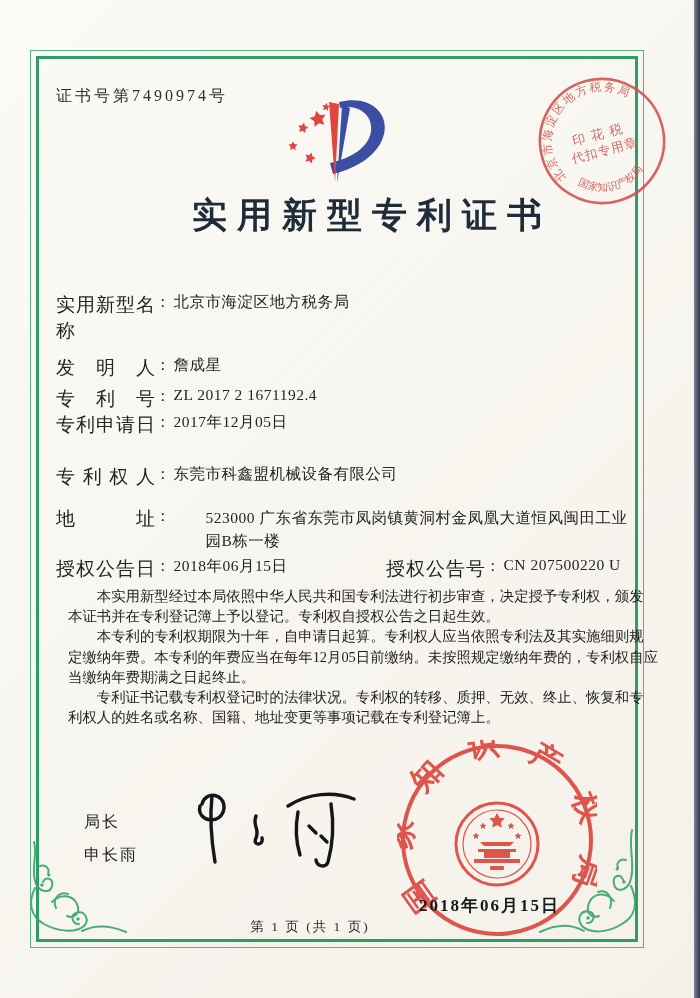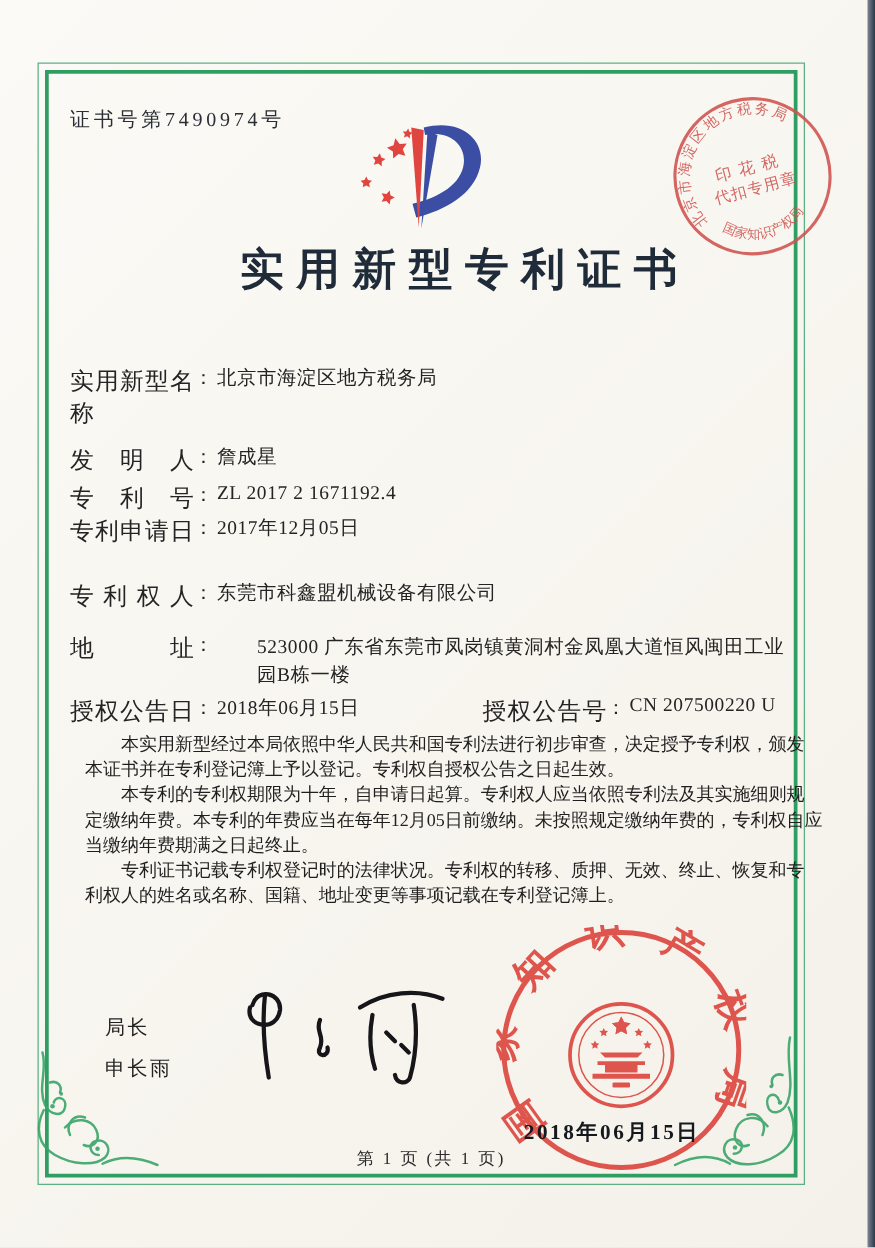--- a/index.html
+++ b/index.html
@@ -56,21 +56,21 @@
   .sign-block .line2{margin-top:12px;}
   .signature{position:absolute;left:168px;top:780px;}
   .tax-seal{position:absolute;left:533px;top:72px;transform:rotate(-15deg);opacity:0.88;}
   .big-seal{position:absolute;left:397px;top:740px;opacity:0.92;}
   .seal-date{
     position:absolute;left:419px;top:894px;
     font-size:17px;letter-spacing:2px;color:#15181c;font-weight:600;
   }
   .footer{
     position:absolute;left:0px;top:918px;width:620px;text-align:center;
-    font-size:13.5px;letter-spacing:2px;color:#2b2b2b;padding-left:35px;
+    font-size:13.5px;letter-spacing:2px;color:#2b2b2b;
   }
   .flourish{position:absolute;}
   .fl-left{left:20px;top:836px;}
   .fl-right{left:534px;top:822px;transform:scaleX(-1);}
   svg text{font-family:"Liberation Serif","DejaVu Serif",serif;}
 </style>
 </head>
 <body>
 
 <div class="paper">

